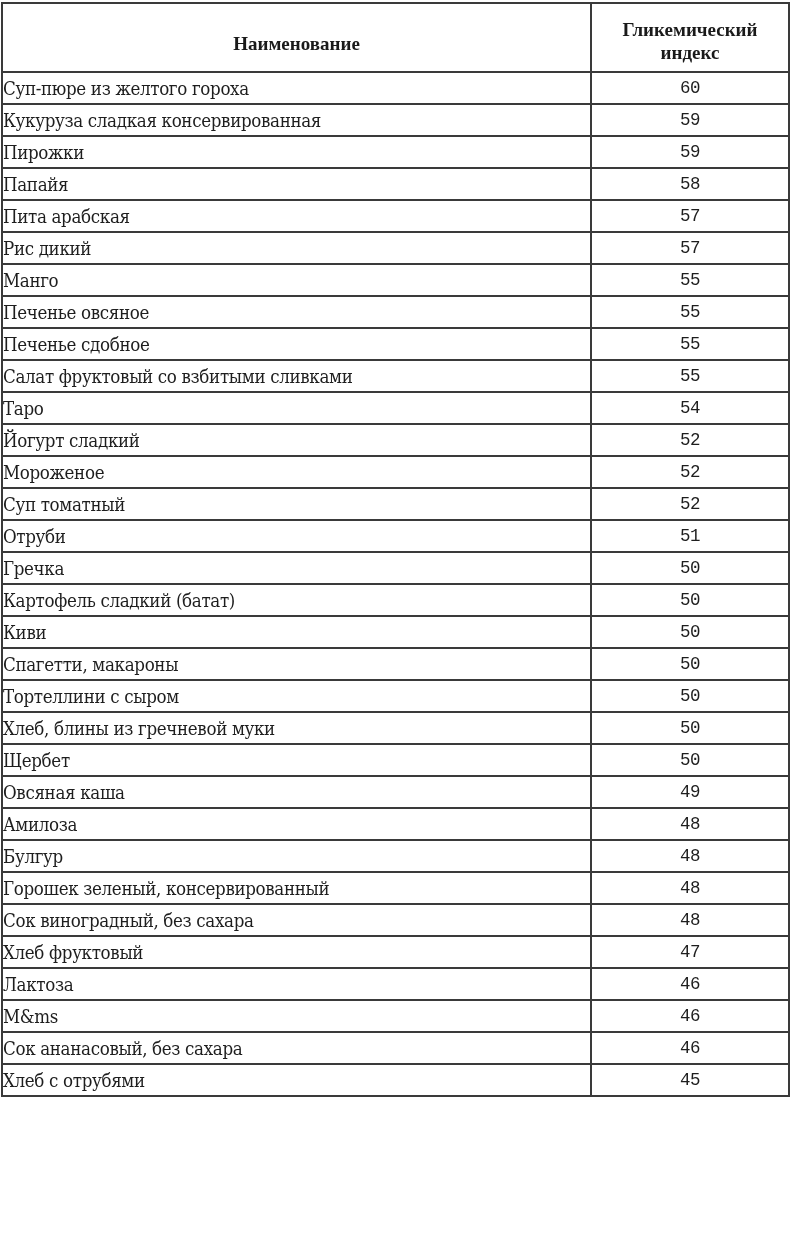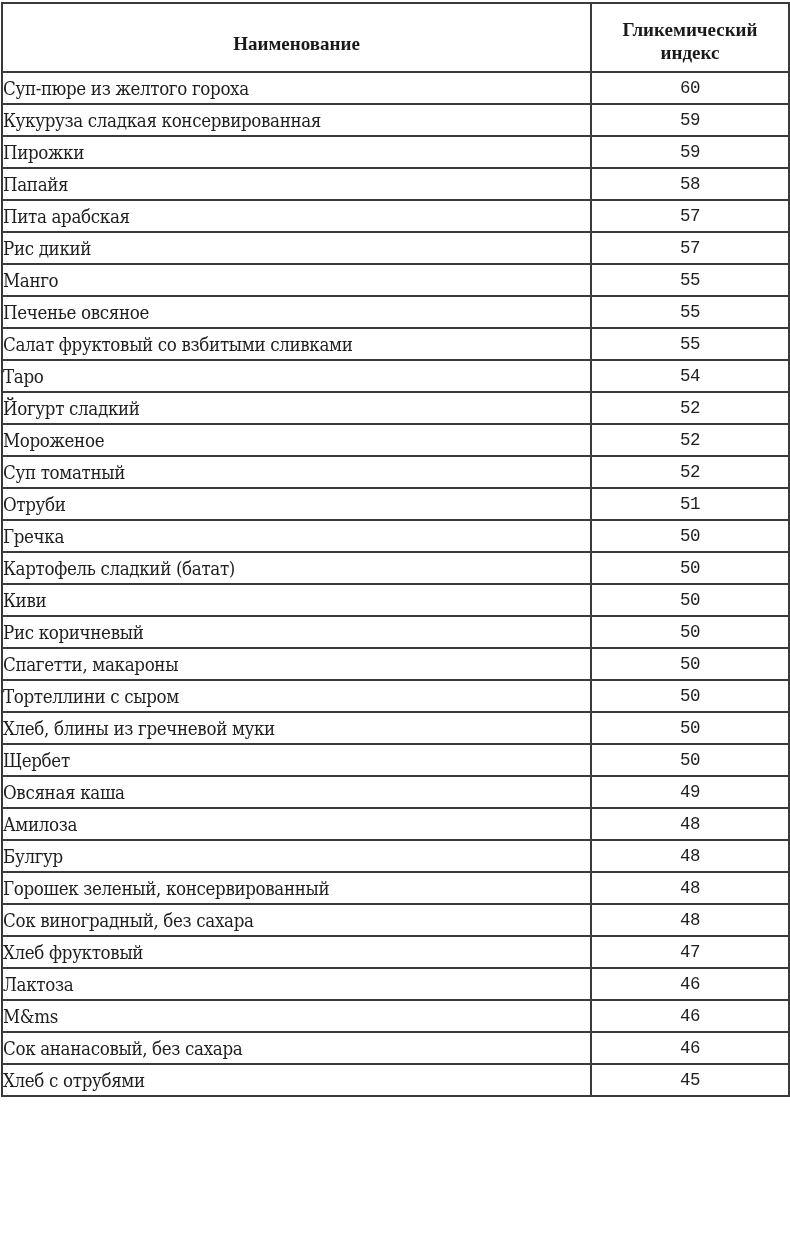--- a/index.html
+++ b/index.html
@@ -117,20 +117,24 @@
       </tr>
       <tr>
         <td class="name"><span class="name-text">Манго</span></td>
         <td class="gi"><span class="gi-text">55</span></td>
       </tr>
       <tr>
         <td class="name"><span class="name-text">Печенье овсяное</span></td>
         <td class="gi"><span class="gi-text">55</span></td>
       </tr>
       <tr>
+        <td class="name"><span class="name-text">Печенье сдобное</span></td>
+        <td class="gi"><span class="gi-text">55</span></td>
+      </tr>
+      <tr>
         <td class="name"><span class="name-text">Салат фруктовый со взбитыми сливками</span></td>
         <td class="gi"><span class="gi-text">55</span></td>
       </tr>
       <tr>
         <td class="name"><span class="name-text">Таро</span></td>
         <td class="gi"><span class="gi-text">54</span></td>
       </tr>
       <tr>
         <td class="name"><span class="name-text">Йогурт сладкий</span></td>
         <td class="gi"><span class="gi-text">52</span></td>
@@ -150,24 +154,20 @@
       <tr>
         <td class="name"><span class="name-text">Гречка</span></td>
         <td class="gi"><span class="gi-text">50</span></td>
       </tr>
       <tr>
         <td class="name"><span class="name-text">Картофель сладкий (батат)</span></td>
         <td class="gi"><span class="gi-text">50</span></td>
       </tr>
       <tr>
         <td class="name"><span class="name-text">Киви</span></td>
-        <td class="gi"><span class="gi-text">50</span></td>
-      </tr>
-      <tr>
-        <td class="name"><span class="name-text">Рис коричневый</span></td>
         <td class="gi"><span class="gi-text">50</span></td>
       </tr>
       <tr>
         <td class="name"><span class="name-text">Спагетти, макароны</span></td>
         <td class="gi"><span class="gi-text">50</span></td>
       </tr>
       <tr>
         <td class="name"><span class="name-text">Тортеллини с сыром</span></td>
         <td class="gi"><span class="gi-text">50</span></td>
       </tr>

